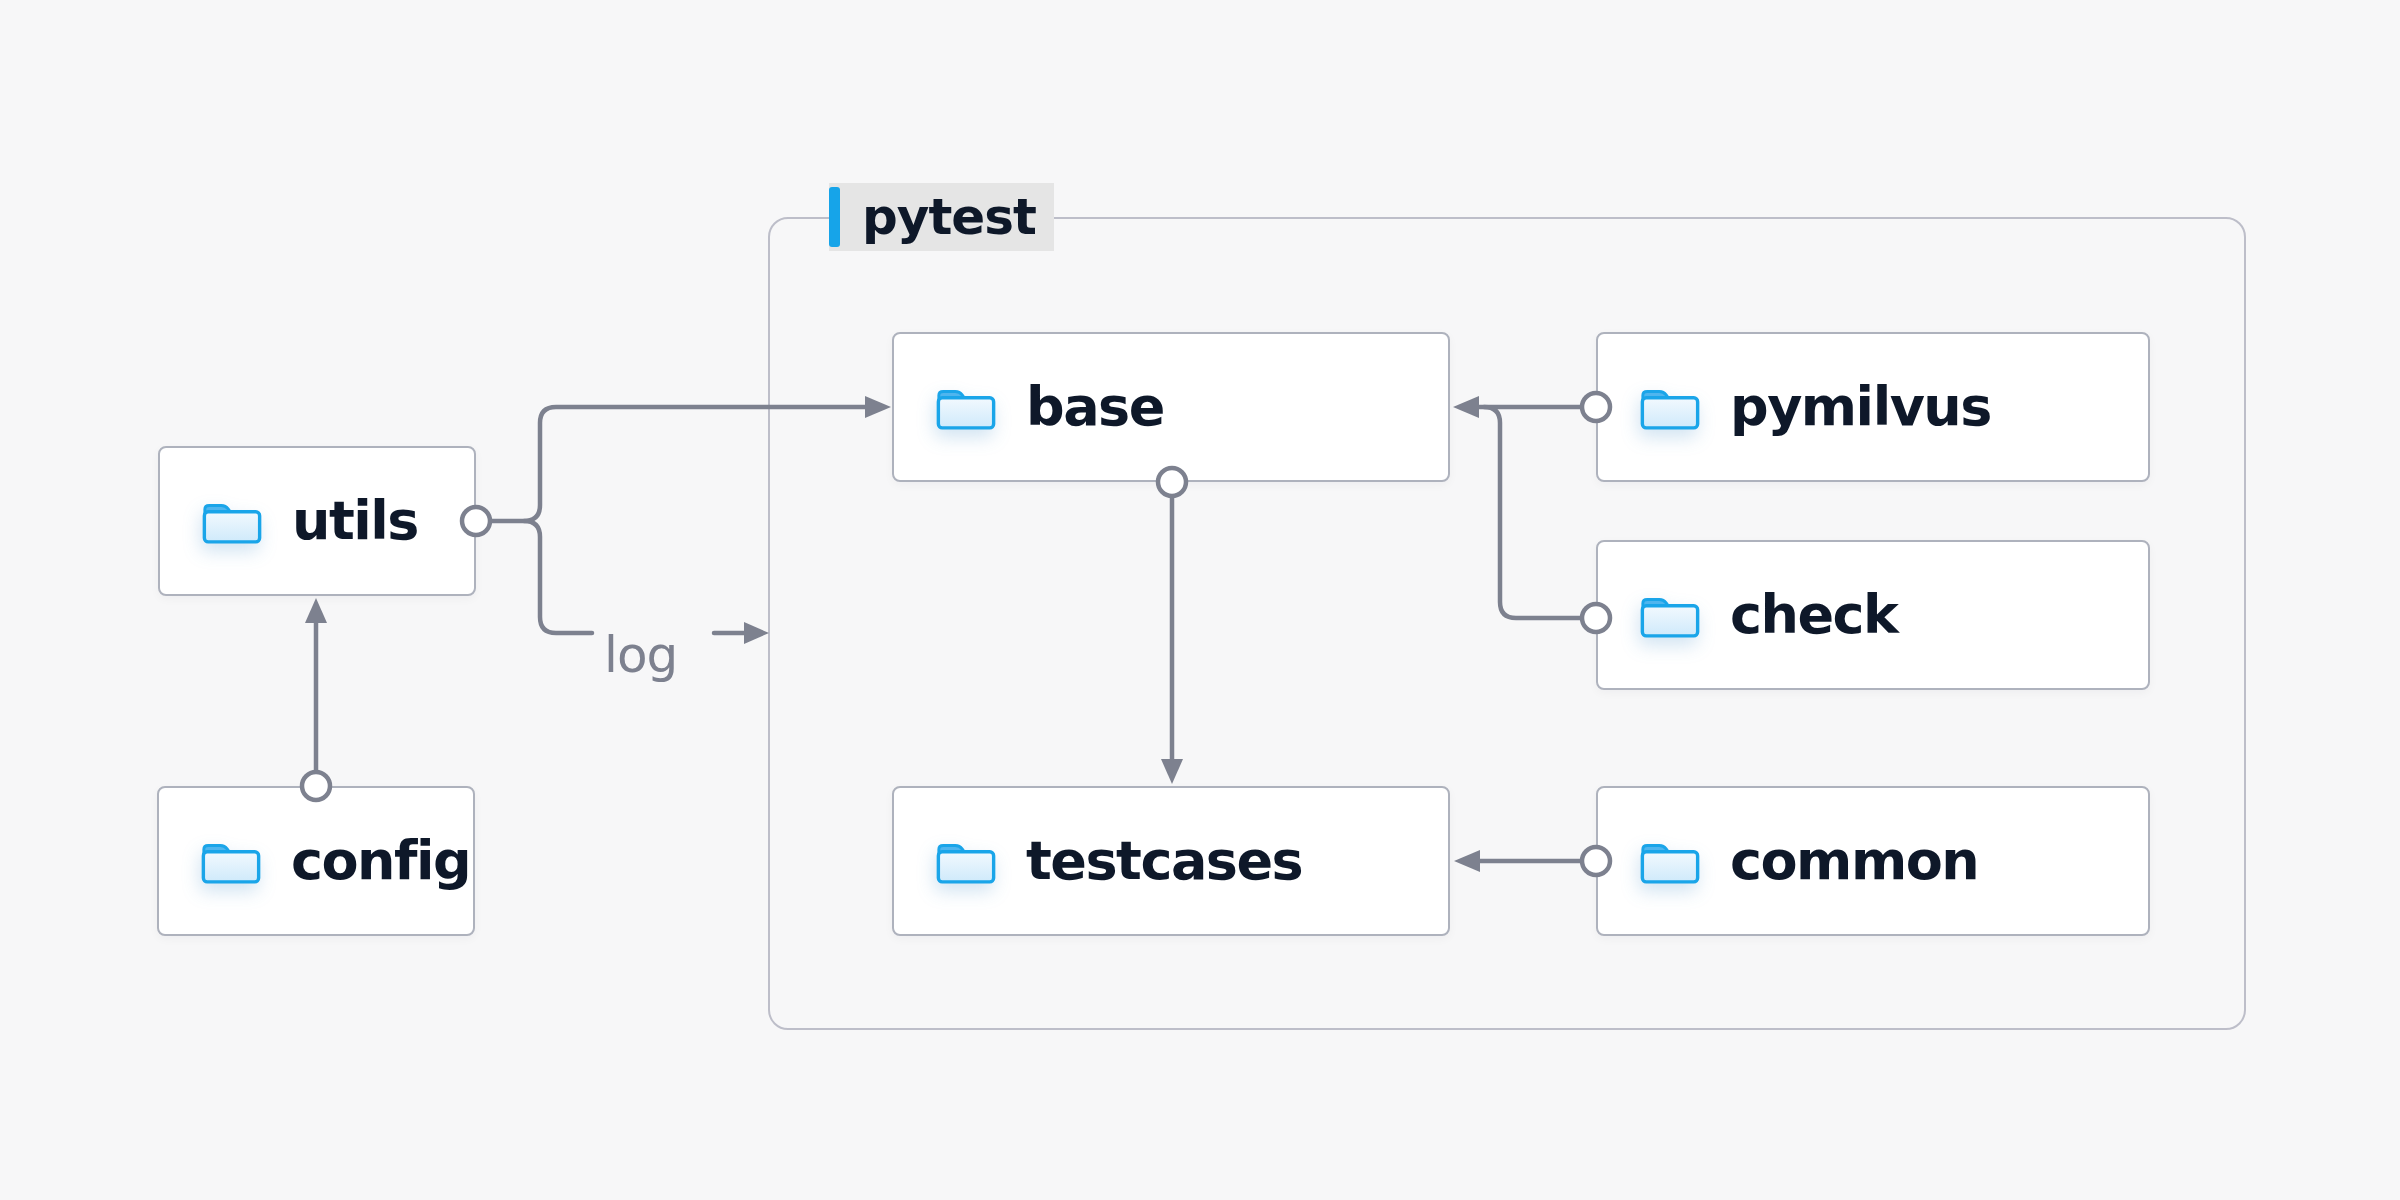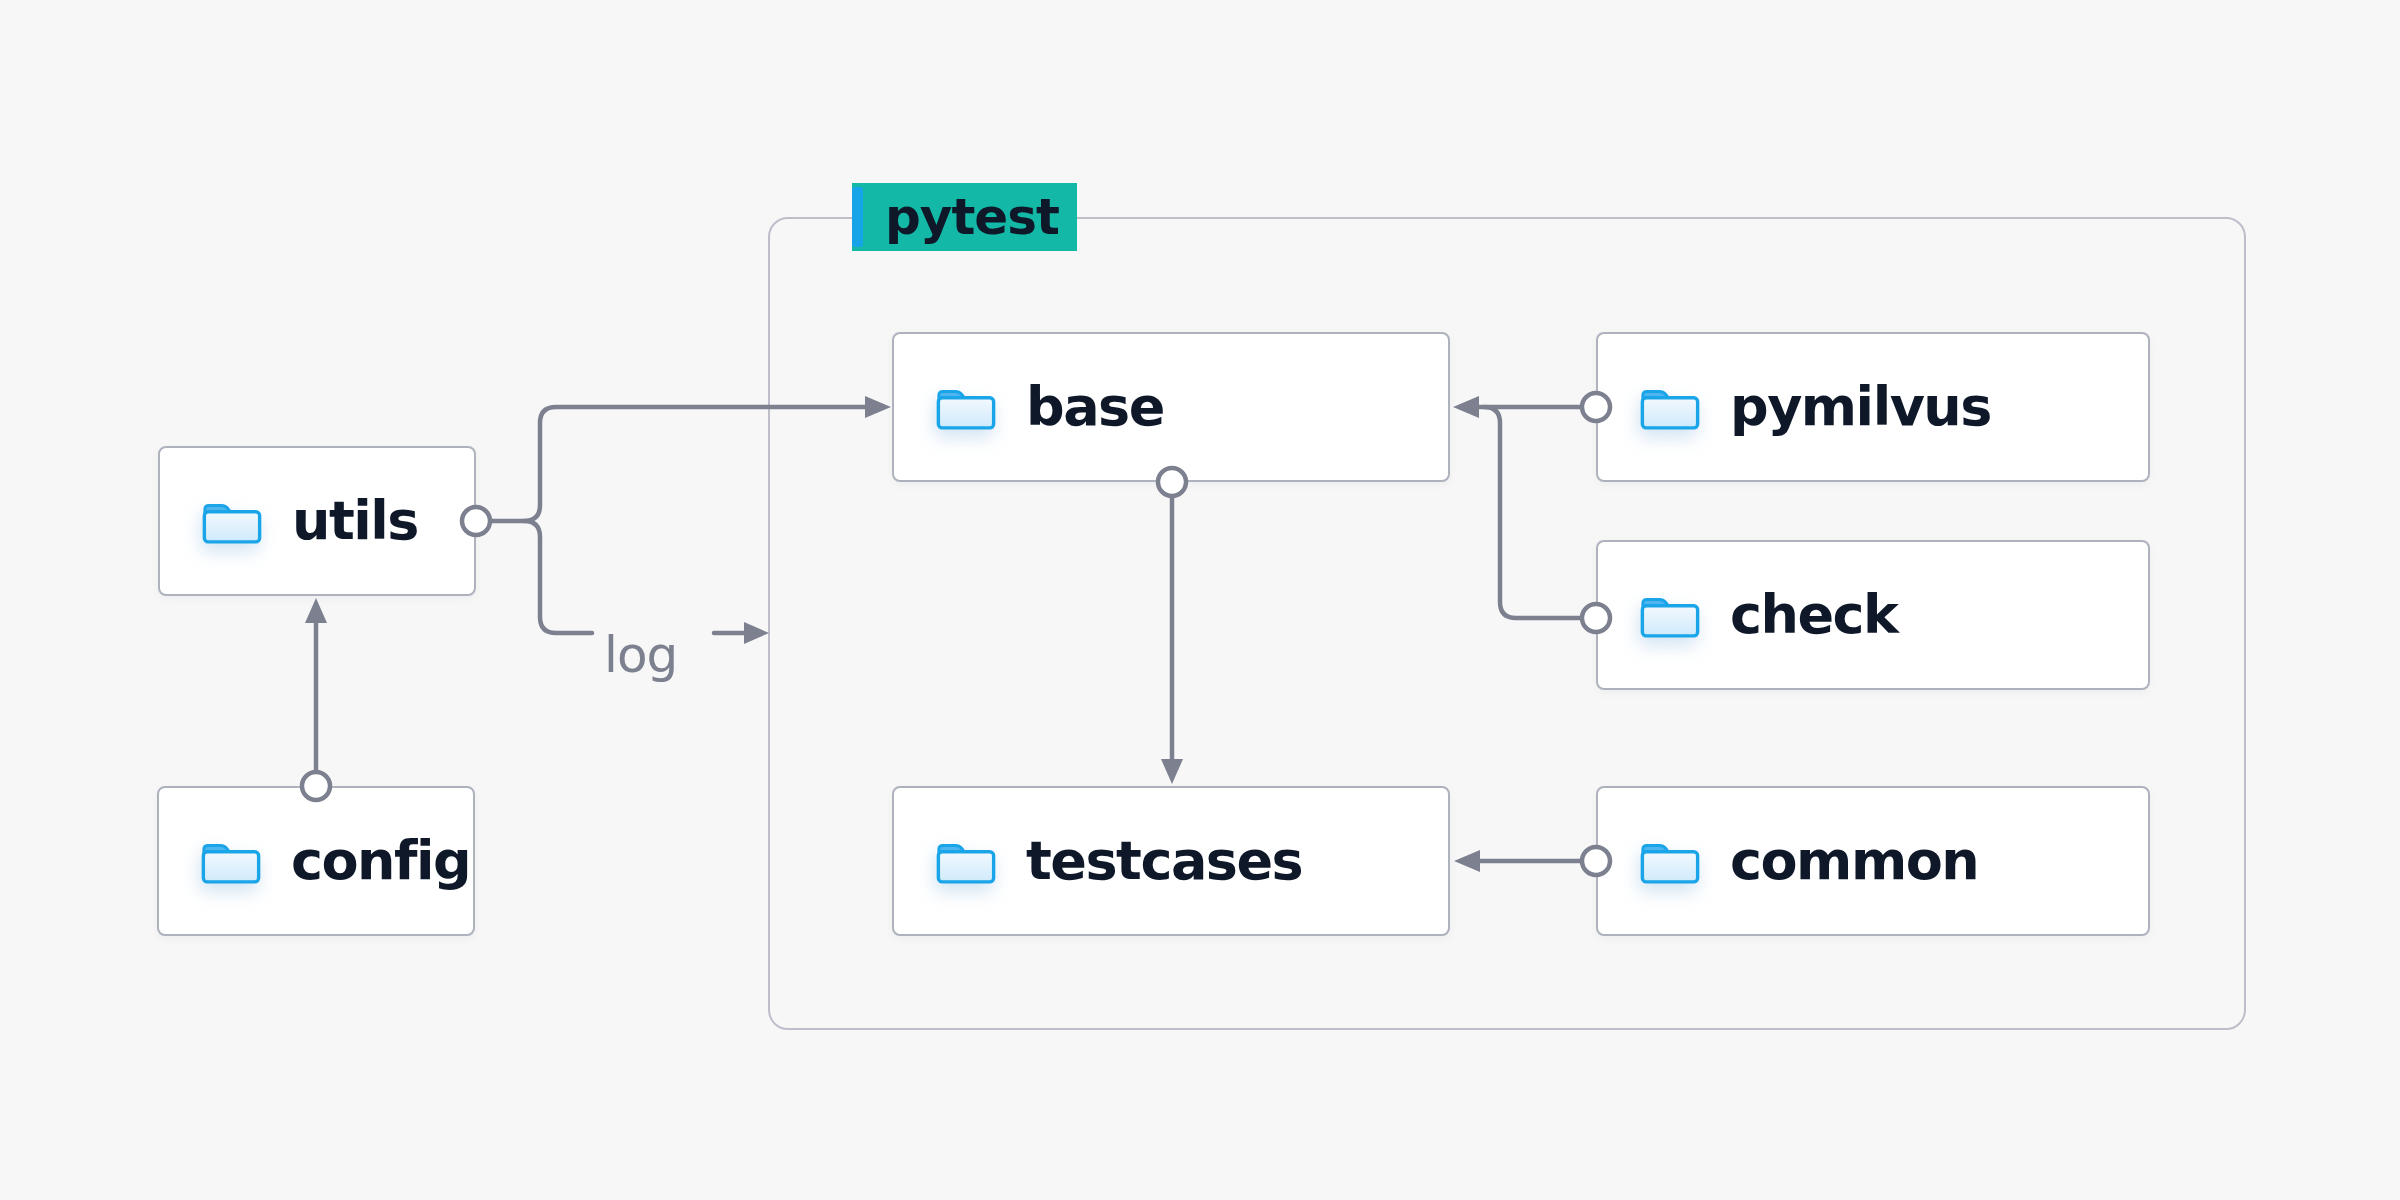--- a/index.html
+++ b/index.html
@@ -33,24 +33,23 @@
   }
 
   .group-label {
     position: absolute;
     left: 829px;
     top: 217px;
     transform: translateY(-50%);
     display: flex;
     align-items: center;
     gap: 22px;
-    background: #14b8a6;
+    background: #e5e5e5;
     padding: 4px 18px 4px 0;
     z-index: 4;
-    margin-left: 23px;
   }
   .group-label .accent-bar {
     width: 11px;
     height: 60px;
     border-radius: 3px;
     background: #16a4e9;
     flex: 0 0 auto;
   }
   .group-label .group-title {
     font-size: 50px;

